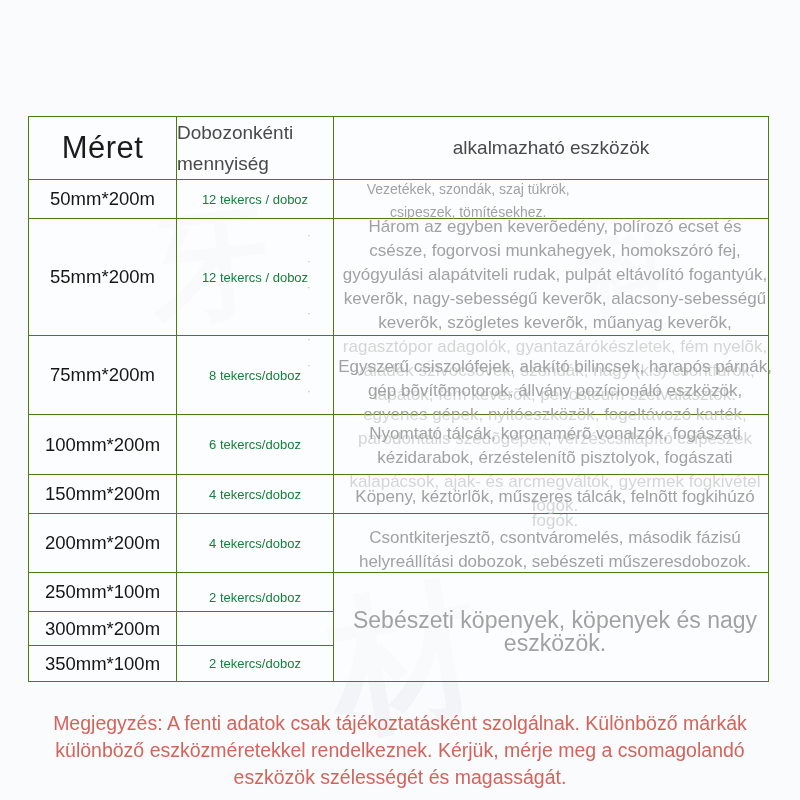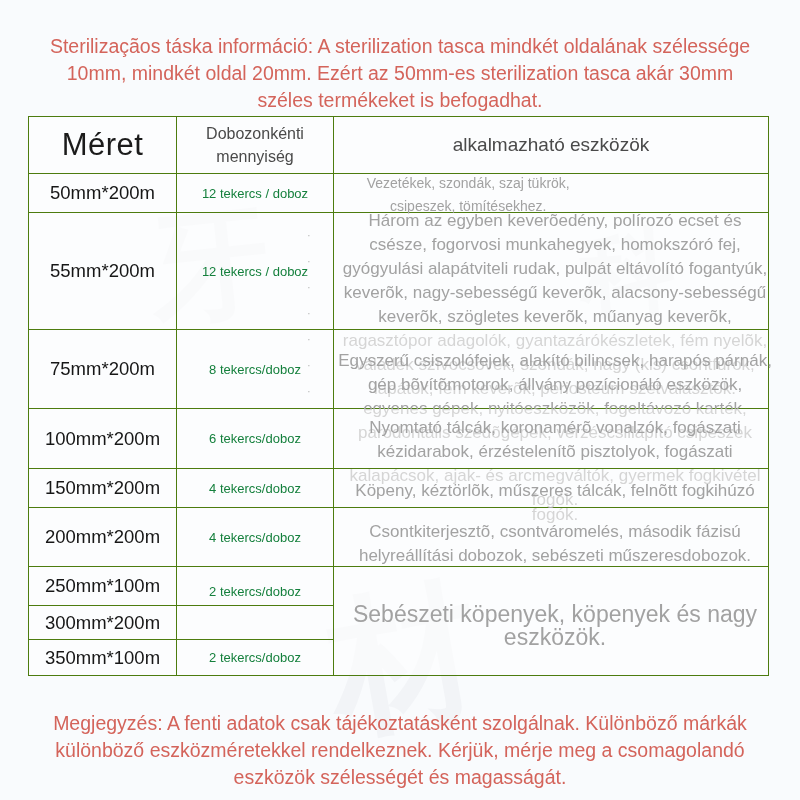--- a/index.html
+++ b/index.html
@@ -79,24 +79,23 @@
 
   .h-size {
     font-size: 31px;
     color: #1b1b1b;
     text-align: center;
     font-family: "Liberation Sans", sans-serif;
     font-weight: 400;
     letter-spacing: .5px;
   }
   .h-qty {
-    font-size: 16px;
+    font-size: 19px;
     color: #4a4a4a;
-    text-align: center;
-    line-height: 23px;
+    line-height: 31px;
     font-weight: 400;
   }
   .h-desc {
     font-size: 19px;
     color: #4a4a4a;
     text-align: center;
     font-weight: 400;
   }
 
   .c-sizeval {
@@ -163,21 +162,20 @@
 </style>
 </head>
 <body>
 
 <div id="page">
 
   <div class="watermark wm1">牙</div>
   <div class="watermark wm2">材</div>
   <div class="watermark wm3">科</div>
 
-  <div class="notice notice-top">Sterilizaçãos táska információ: A sterilization tasca mindkét oldalának szélessége 10mm, mindkét oldal 20mm. Ezért az 50mm-es sterilization tasca akár 30mm széles termékeket is befogadhat.</div>
 
   <div class="table-wrap">
     <table class="grid">
       <colgroup>
         <col class="c-size">
         <col class="c-qty">
         <col class="c-desc">
       </colgroup>
       <tbody>
         <tr class="r-head">

